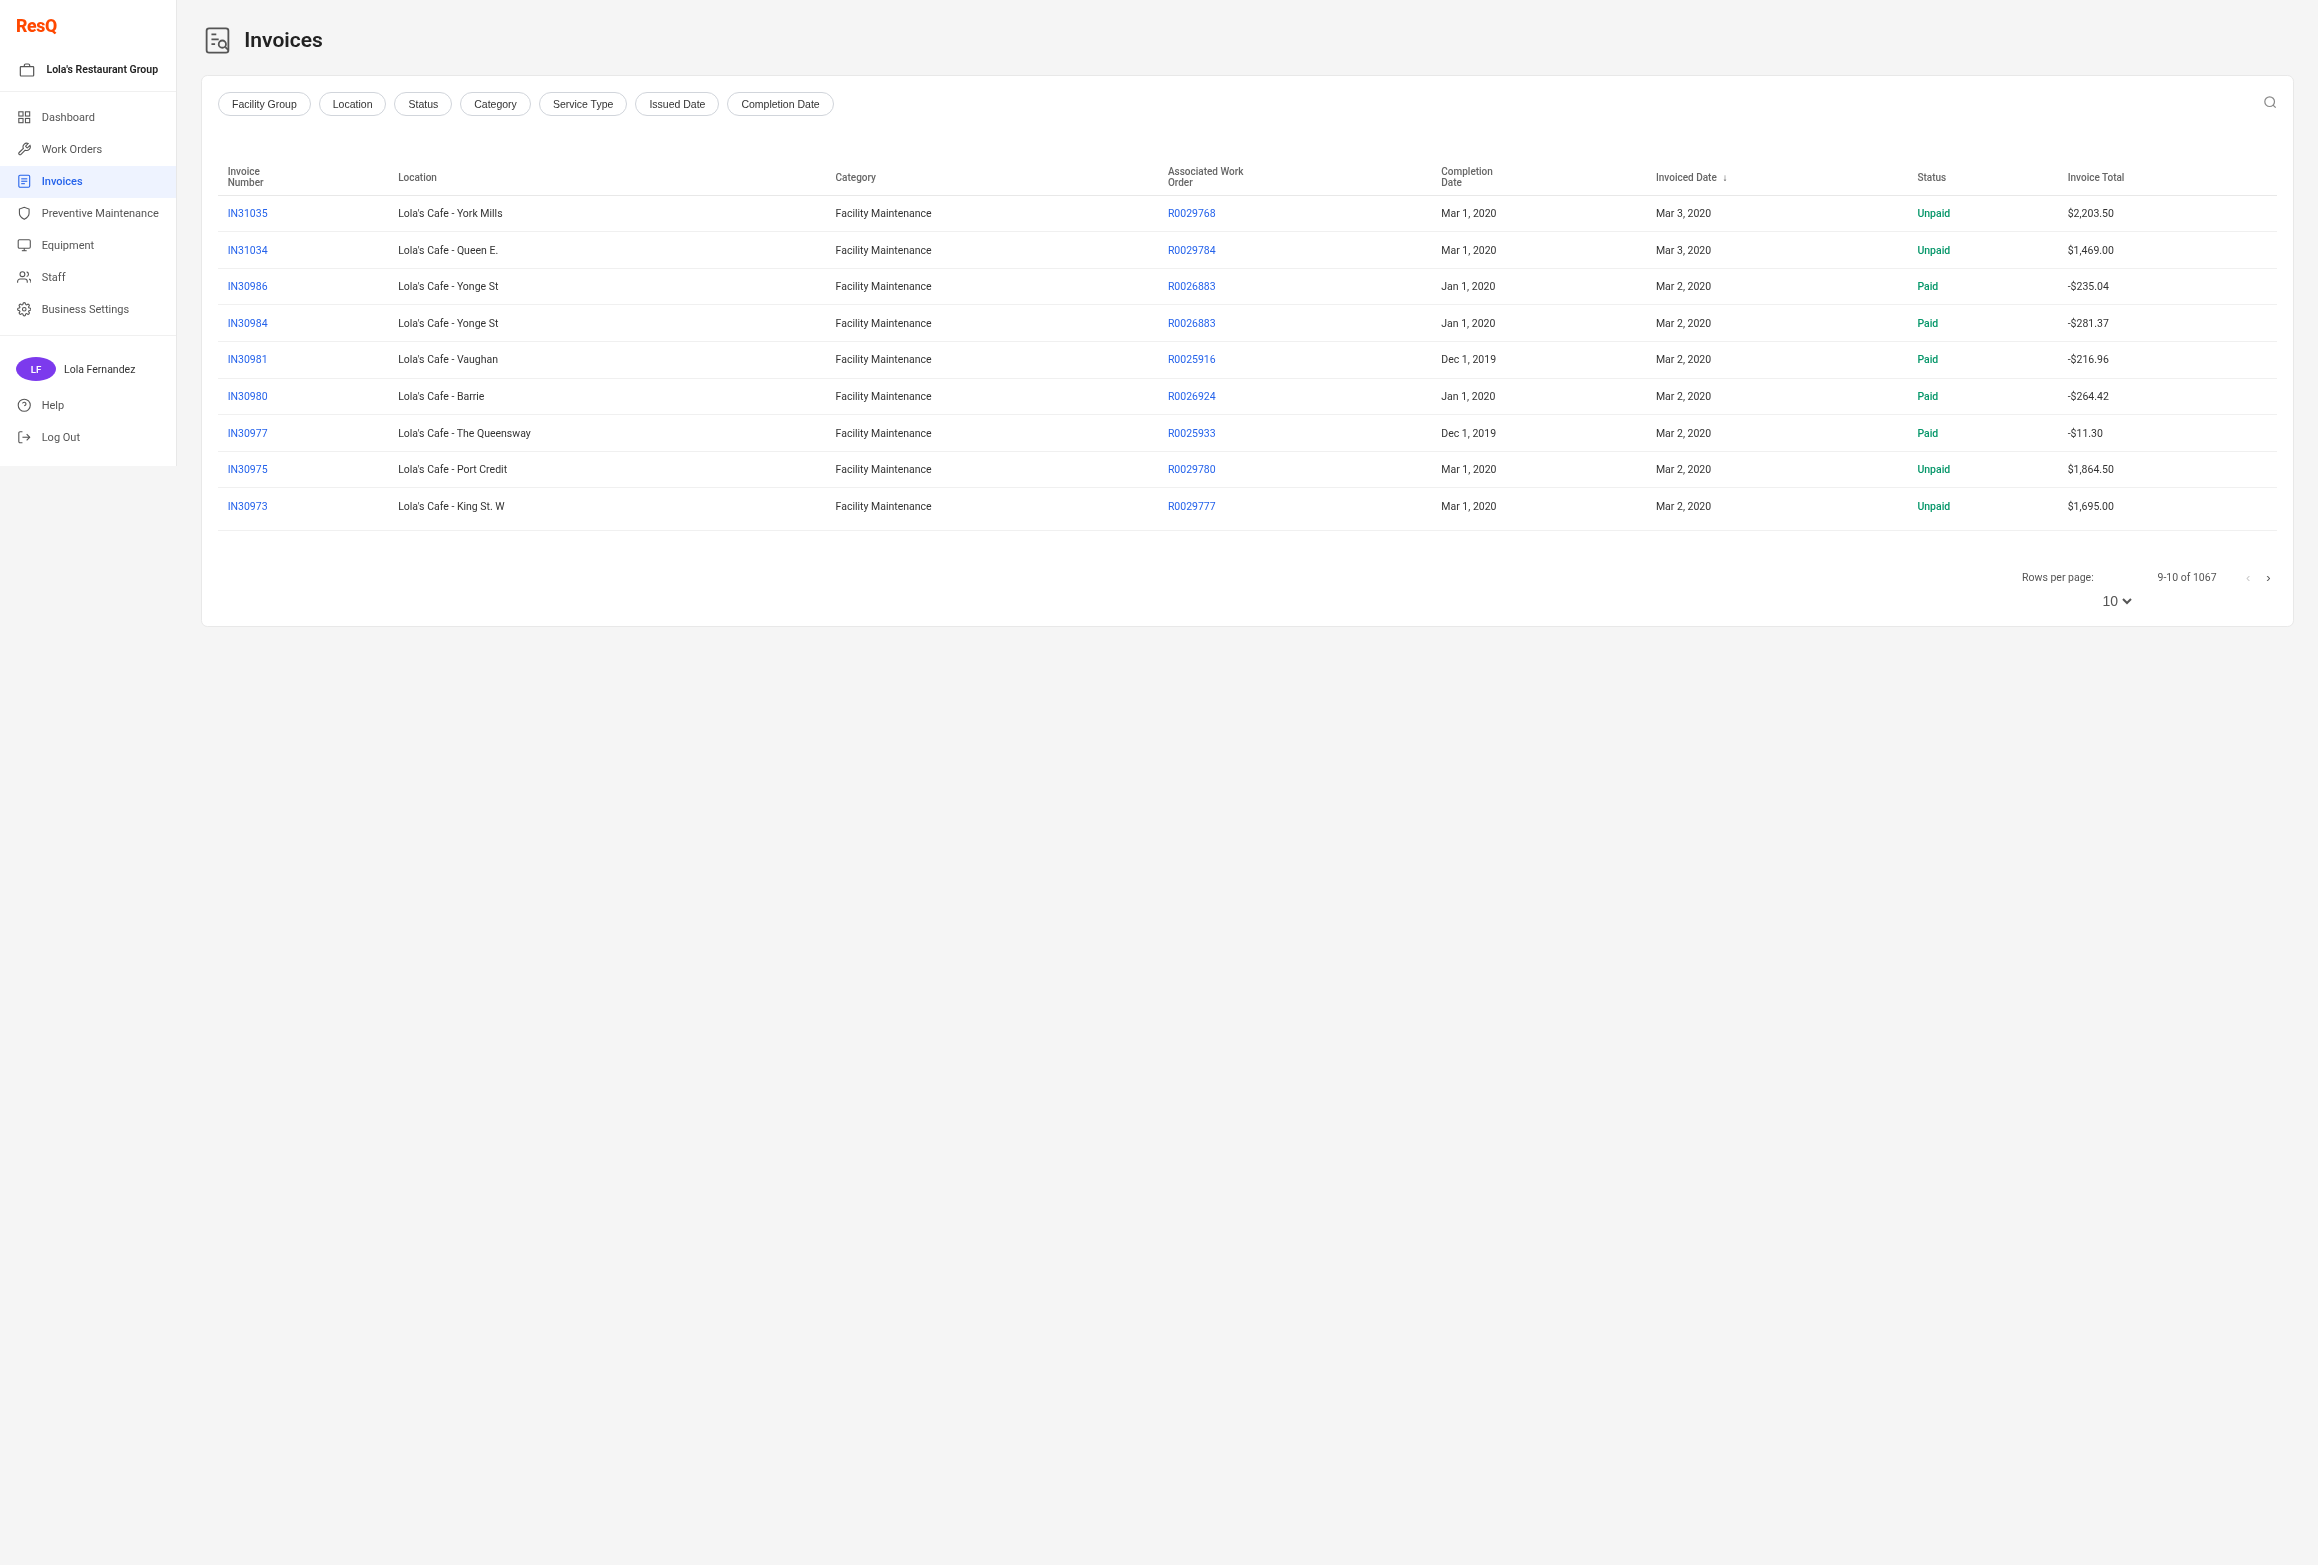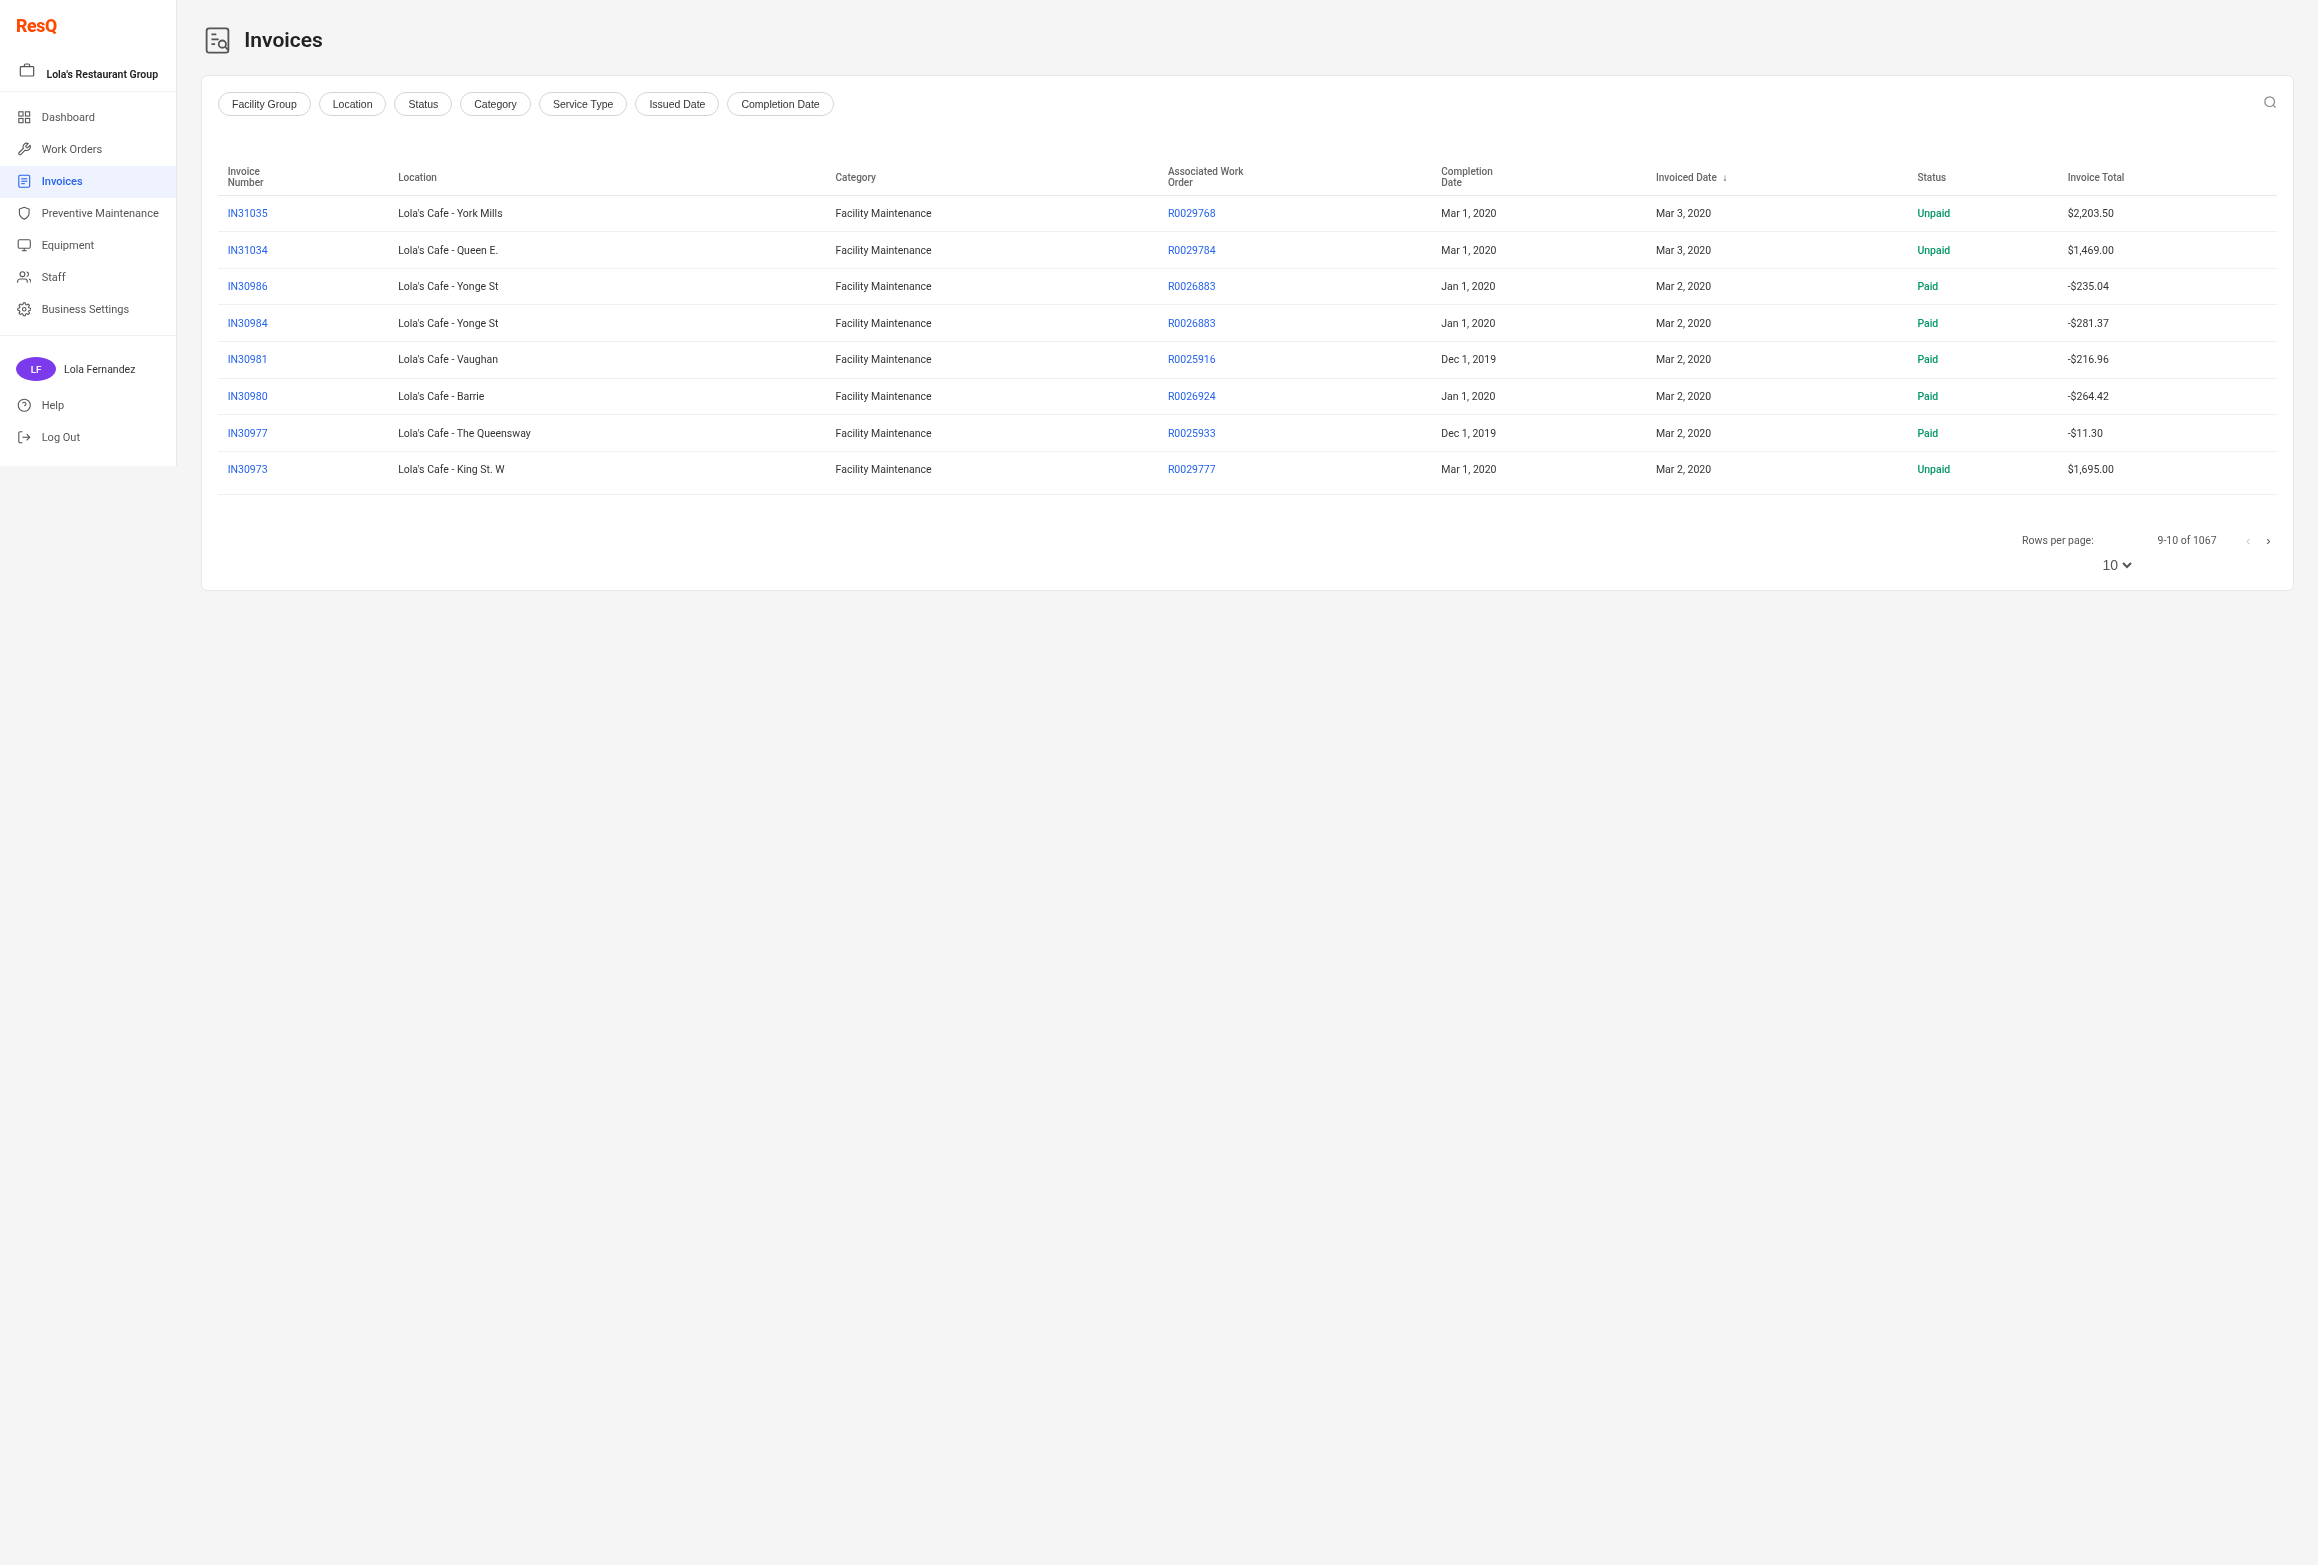--- a/index.html
+++ b/index.html
@@ -2,21 +2,21 @@
 <html style="font-size:13px"><head>
   <meta charset="utf-8">
   <style>
     * { box-sizing: border-box; margin: 0; padding: 0; }
     body { font-family: -apple-system, BlinkMacSystemFont, 'Segoe UI', Roboto, sans-serif; background: #f5f5f5; display: flex; height: 100vh; overflow: hidden; font-size: 11.3px; color: #333; }
 
     
     .sidebar { width: 177px; background: #fff; display: flex; flex-direction: column; border-right: 0.8px solid #e8e8e8; flex-shrink: 0; }
     .sidebar-logo { padding: 16px 16px 13px; }
     .logo-text { font-size: 17.7px; font-weight: 800; color: #ff4800; letter-spacing: -0.4px; }
-    .sidebar-org { display: flex; align-items: flex-end; gap: 8px; padding: 9.7px 16px; border-bottom: 0.8px solid #f0f0f0; }
+    .sidebar-org { display: flex; align-items: center; gap: 8px; padding: 9.7px 16px; border-bottom: 0.8px solid #f0f0f0; }
     .org-icon { width: 22.5px; height: 22.5px; display: flex; align-items: center; justify-content: center; color: #555; }
     .org-name { font-weight: 600; font-size: 10.5px; color: #222; line-height: 1.3; }
     .sidebar-nav { flex: 1; padding: 9.7px 0; }
     .nav-item { display: flex; align-items: center; gap: 9.7px; padding: 8px 16px; cursor: pointer; color: #555; font-size: 11px; border-radius: 0; transition: background 0.15s; }
     .nav-item.active { background: #eef3ff; color: #2563eb; font-weight: 500; }
     .nav-item.active .nav-icon { color: #2563eb; }
     .nav-icon { width: 16px; height: 16px; display: flex; align-items: center; justify-content: center; flex-shrink: 0; }
     .sidebar-bottom { padding: 13px 0; border-top: 0.8px solid #f0f0f0; }
     .user-item { display: flex; align-items: center; gap: 8px; padding: 8px 16px; }
     .avatar { width: 40px; height: 24px; background: #7c3aed; border-radius: 50%; display: flex; align-items: center; justify-content: center; color: #fff; font-size: 9.7px; font-weight: 600; }
@@ -295,20 +295,30 @@
       <td><a class="link-blue">IN30977</a></td>
       <td>Lola's Cafe - The Queensway</td>
       <td>Facility Maintenance</td>
       <td><a class="link-blue">R0025933</a></td>
       <td>Dec 1, 2019</td>
       <td>Mar 2, 2020</td>
       <td><span class="status-paid">Paid</span></td>
       <td>-$11.30</td>
     </tr>
             <tr>
+      <td><a class="link-blue">IN30975</a></td>
+      <td>Lola's Cafe - Port Credit</td>
+      <td>Facility Maintenance</td>
+      <td><a class="link-blue">R0029780</a></td>
+      <td>Mar 1, 2020</td>
+      <td>Mar 2, 2020</td>
+      <td><span class="status-unpaid">Unpaid</span></td>
+      <td>$1,864.50</td>
+    </tr>
+            <tr>
       <td><a class="link-blue">IN30973</a></td>
       <td>Lola's Cafe - King St. W</td>
       <td>Facility Maintenance</td>
       <td><a class="link-blue">R0029777</a></td>
       <td>Mar 1, 2020</td>
       <td>Mar 2, 2020</td>
       <td><span class="status-unpaid">Unpaid</span></td>
       <td>$1,695.00</td>
     </tr>
           </tbody>

